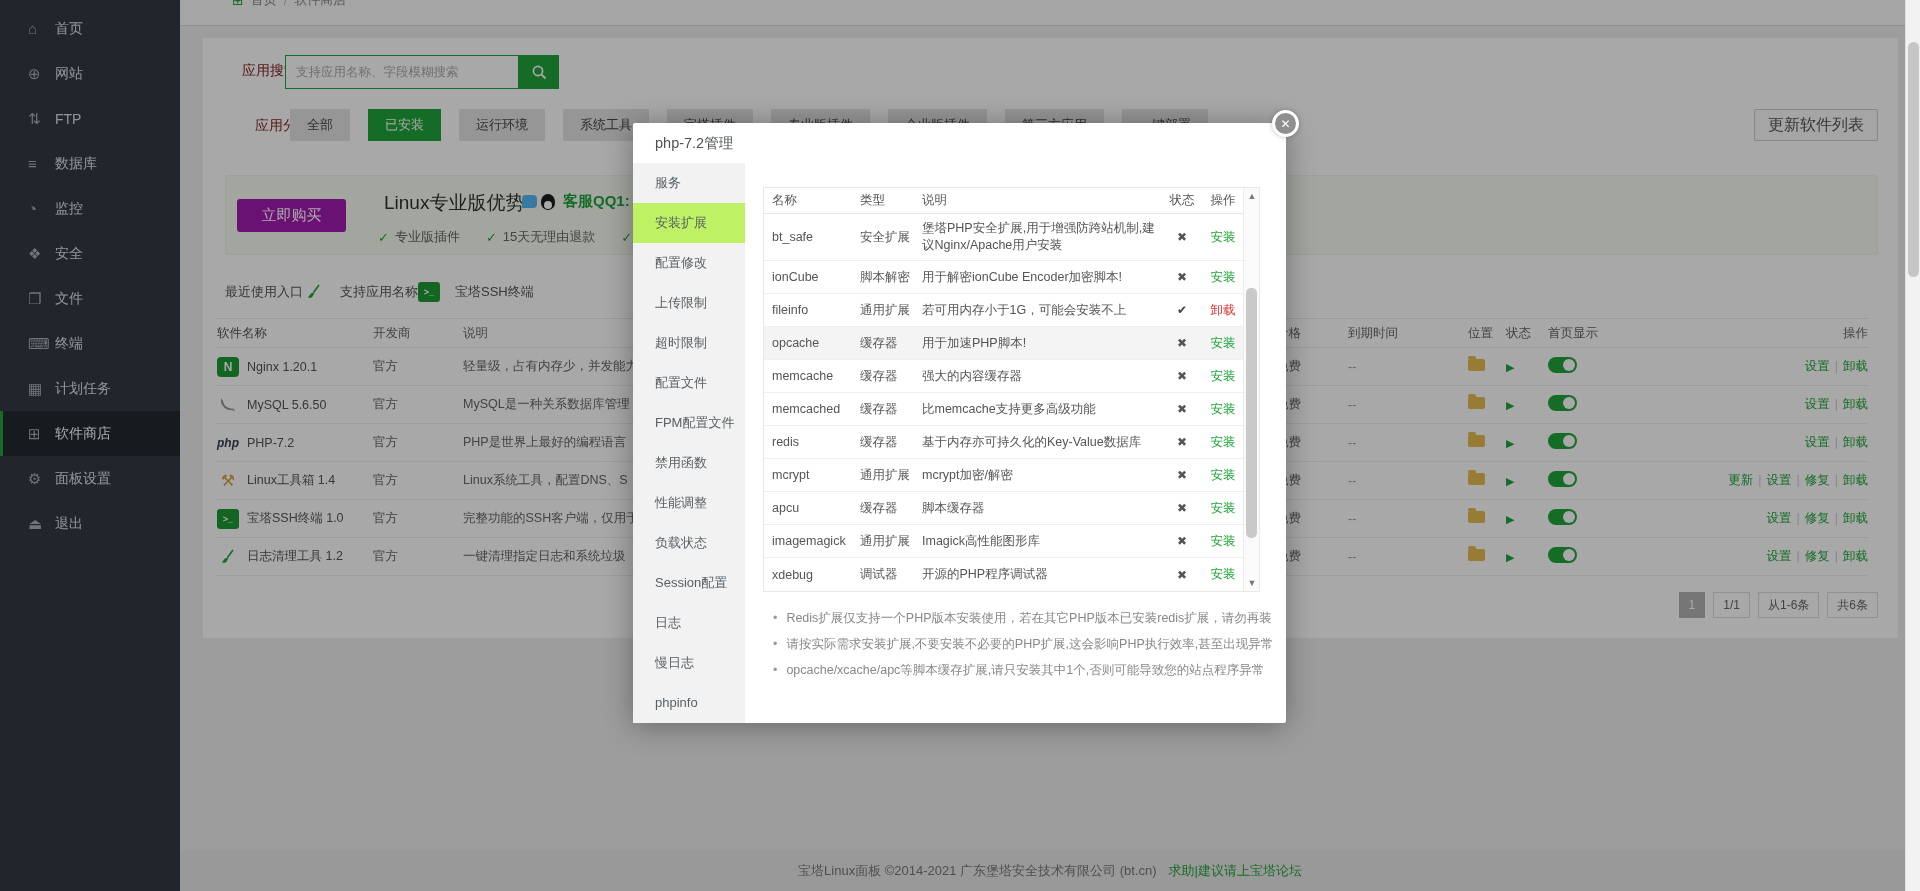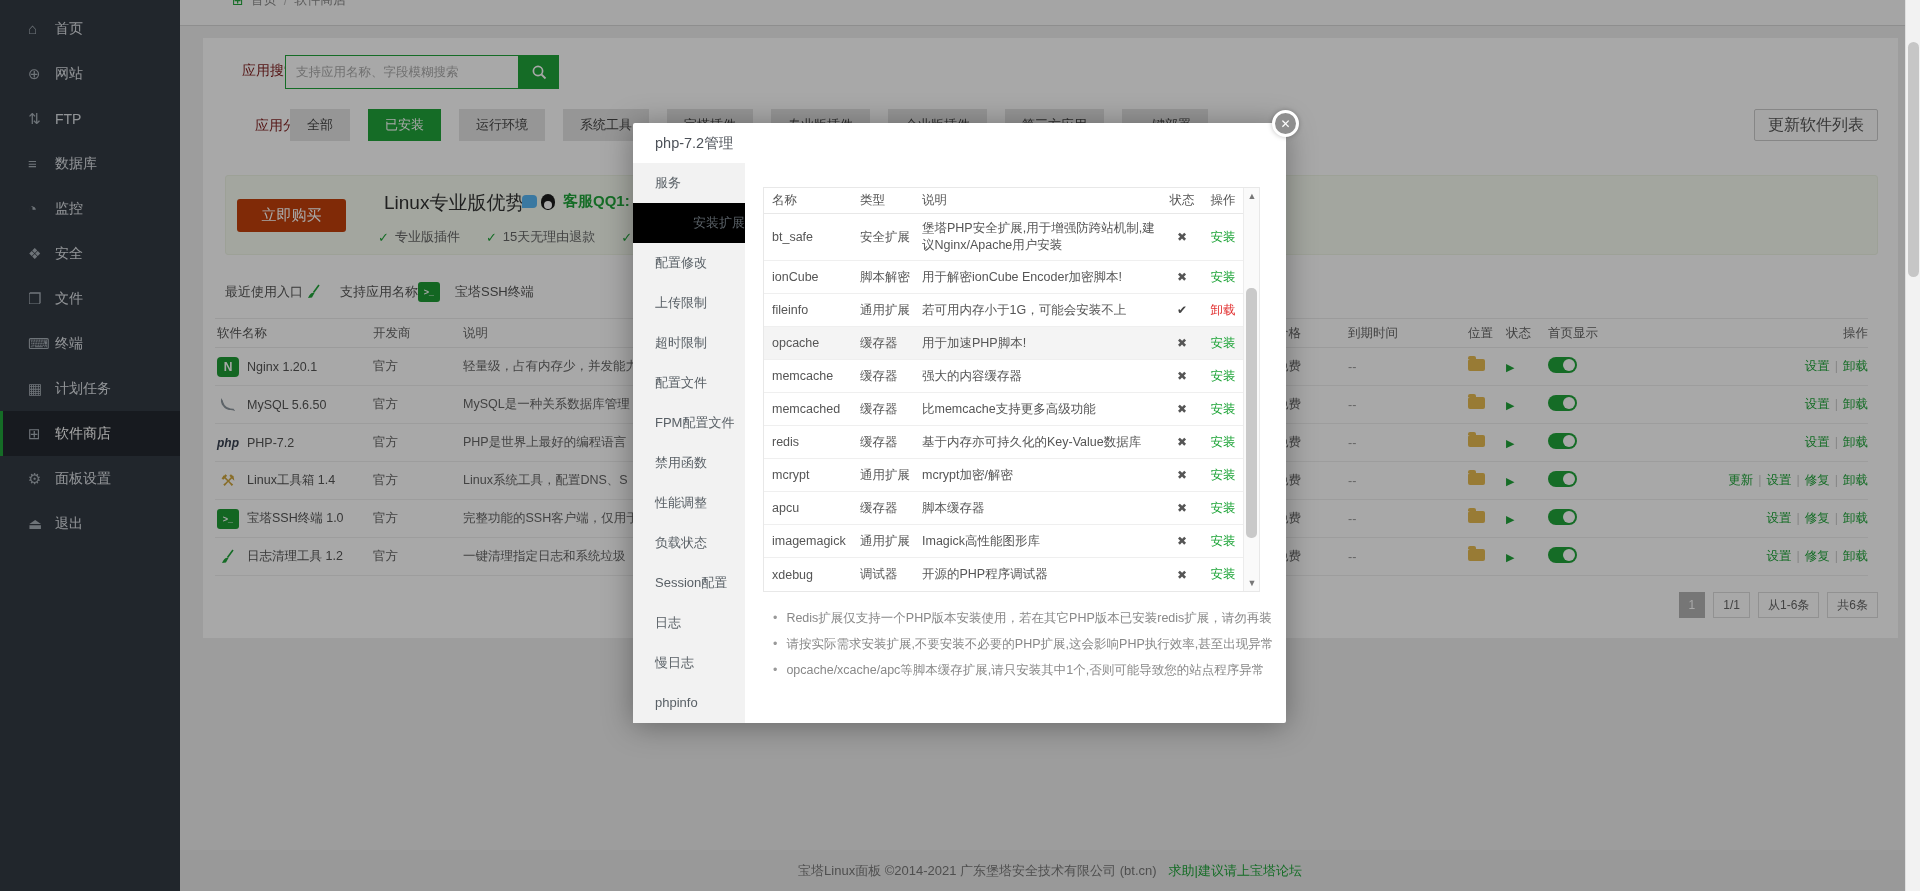--- a/index.html
+++ b/index.html
@@ -29,21 +29,21 @@
 .search-btn{position:absolute;left:316px;top:17px;width:40px;height:34px;background:#20a53a;border:none;display:flex;align-items:center;justify-content:center;cursor:pointer;}
 
 .cat-label{top:79px;margin-left:13px;}
 .cat-tabs{position:absolute;left:87px;top:71px;display:flex;gap:18px;}
 .cat-tab{height:32px;line-height:32px;padding:0 17px;background:#e4e4e4;color:#454545;font-size:13px;cursor:pointer;white-space:nowrap;}
 .cat-tab.active{background:#20a53a;color:#fff;}
 .update-btn{position:absolute;right:20px;top:71px;height:32px;padding:0 13px;background:#fbfbfb;border:1px solid #ccc;border-radius:2px;color:#555;font-size:16px;cursor:pointer;}
 
 
 .banner{position:absolute;left:22px;top:137px;width:1653px;height:80px;background:#f7fcf2;border:1px solid #eef4e6;border-radius:3px;}
-.buy-btn{position:absolute;left:11px;top:23px;width:109px;height:33px;background:#c2410c;color:#fff;border:none;border-radius:3px;font-size:15px;cursor:pointer;}
+.buy-btn{position:absolute;left:11px;top:23px;width:109px;height:33px;background:#a21caf;color:#fff;border:none;border-radius:3px;font-size:15px;cursor:pointer;}
 .banner-title{position:absolute;left:158px;top:14px;font-size:19px;font-weight:normal;color:#333;}
 .qq-wrap{position:absolute;left:296px;top:16px;display:flex;align-items:center;gap:4px;}
 .qq-bubble{width:15px;height:13px;background:#58b7f5;border-radius:4px 4px 4px 0;}
 .qq-penguin{width:14px;height:16px;background:#1c1c1c;border-radius:50% 50% 46% 46%;position:relative;}
 .qq-penguin::after{content:"";position:absolute;left:3px;bottom:1px;width:8px;height:8px;background:#fff;border-radius:50%;}
 .qq-text{font-size:15px;font-weight:bold;color:#20a53a;margin-left:4px;white-space:nowrap;}
 .banner-feats{position:absolute;left:152px;top:52px;display:flex;gap:26px;}
 .feat{display:flex;align-items:center;gap:6px;font-size:13px;color:#666;white-space:nowrap;}
 .feat .check{color:#20a53a;font-size:13px;font-weight:bold;}
 
@@ -89,21 +89,21 @@
 .footer a{color:#20a53a;text-decoration:none;cursor:pointer;}
 
 
 .overlay{position:absolute;inset:0;background:rgba(0,0,0,0.34);z-index:40;}
 .modal{position:absolute;left:633px;top:123px;width:653px;height:600px;background:#fff;border-radius:2px;box-shadow:0 3px 30px rgba(0,0,0,.35);z-index:50;}
 .modal-close{position:absolute;top:-13px;right:-13px;width:27px;height:27px;background:#8f8f8f;border:3px solid #fff;border-radius:50%;color:#fff;display:flex;align-items:center;justify-content:center;font-size:12px;cursor:pointer;box-shadow:0 0 5px rgba(0,0,0,.25);}
 .modal-title{height:40px;line-height:40px;padding-left:22px;font-size:14.5px;color:#4c5158;}
 .modal-body{display:flex;height:560px;}
 .modal-menu{width:112px;background:#f2f2f2;flex:0 0 auto;}
 .mm-item{height:40px;line-height:40px;padding-left:22px;font-size:13px;color:#596066;cursor:pointer;white-space:nowrap;}
-.mm-item.active{background:#000000;text-align:right;}
+.mm-item.active{background:#bef264;}
 .modal-content{flex:1;padding:24px 18px 0 18px;overflow:hidden;}
 .ext-table{position:relative;border:1px solid #e8e8e8;width:497px;}
 .ext-inner{width:480px;}
 .ext-hrow{height:26px;display:flex;align-items:center;font-size:12.5px;color:#555;border-bottom:1px solid #e8e8e8;padding-left:8px;}
 .ext-row{display:flex;align-items:center;font-size:12.5px;color:#555;border-bottom:1px solid #efefef;padding:6px 0 6px 8px;min-height:33px;}
 .ext-row:last-child{border-bottom:none;}
 .ext-row.hl{background:#f4f4f4;}
 .ext-name{width:88px;flex:0 0 auto;color:#555;}
 .ext-type{width:62px;flex:0 0 auto;}
 .ext-desc{flex:1;line-height:17px;padding-right:6px;}

